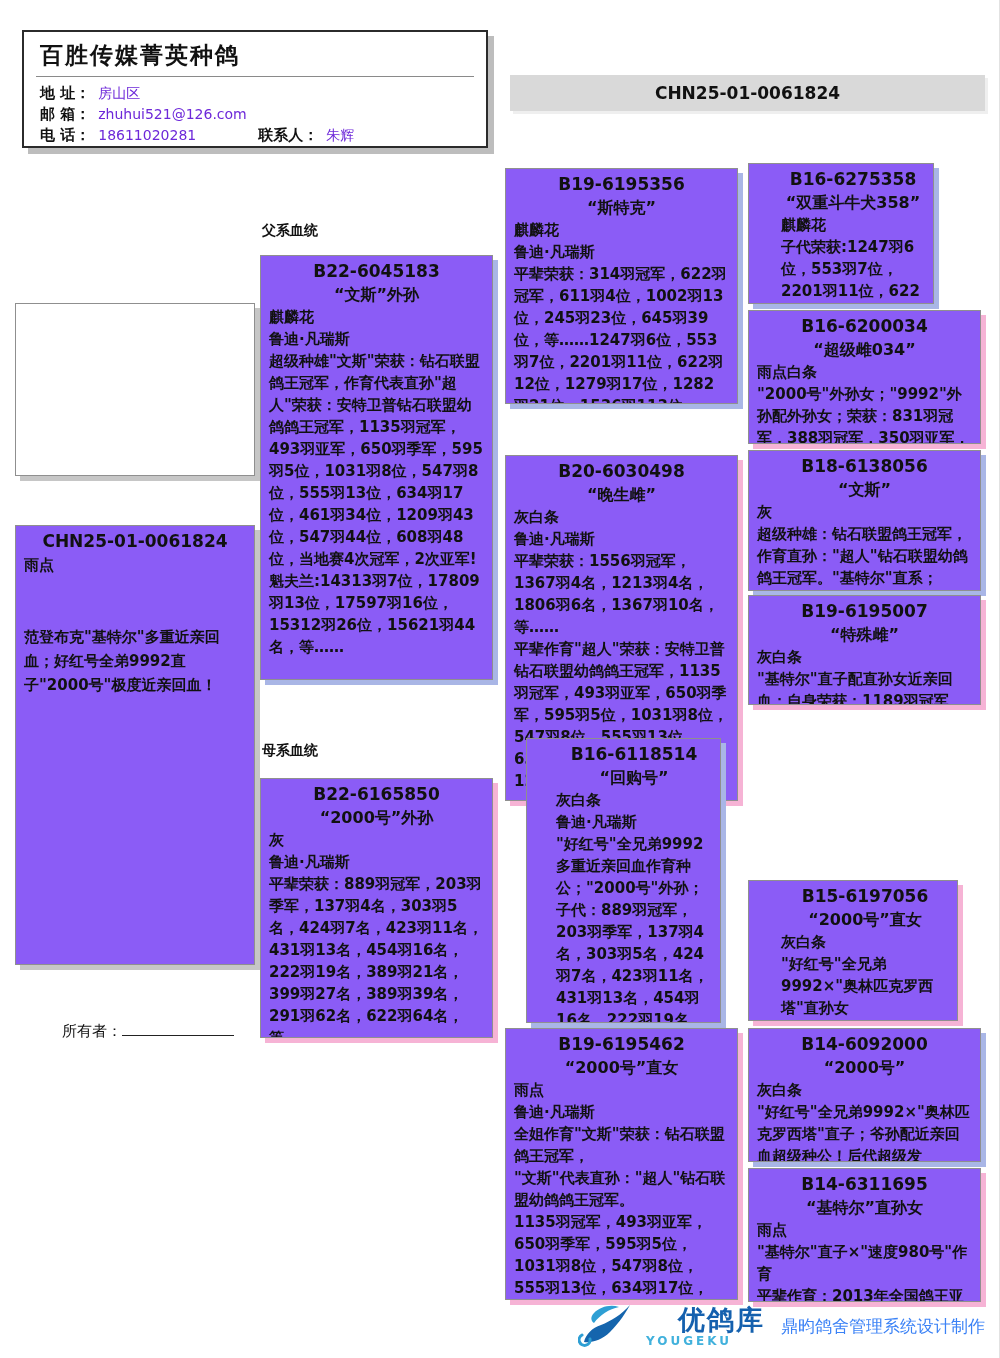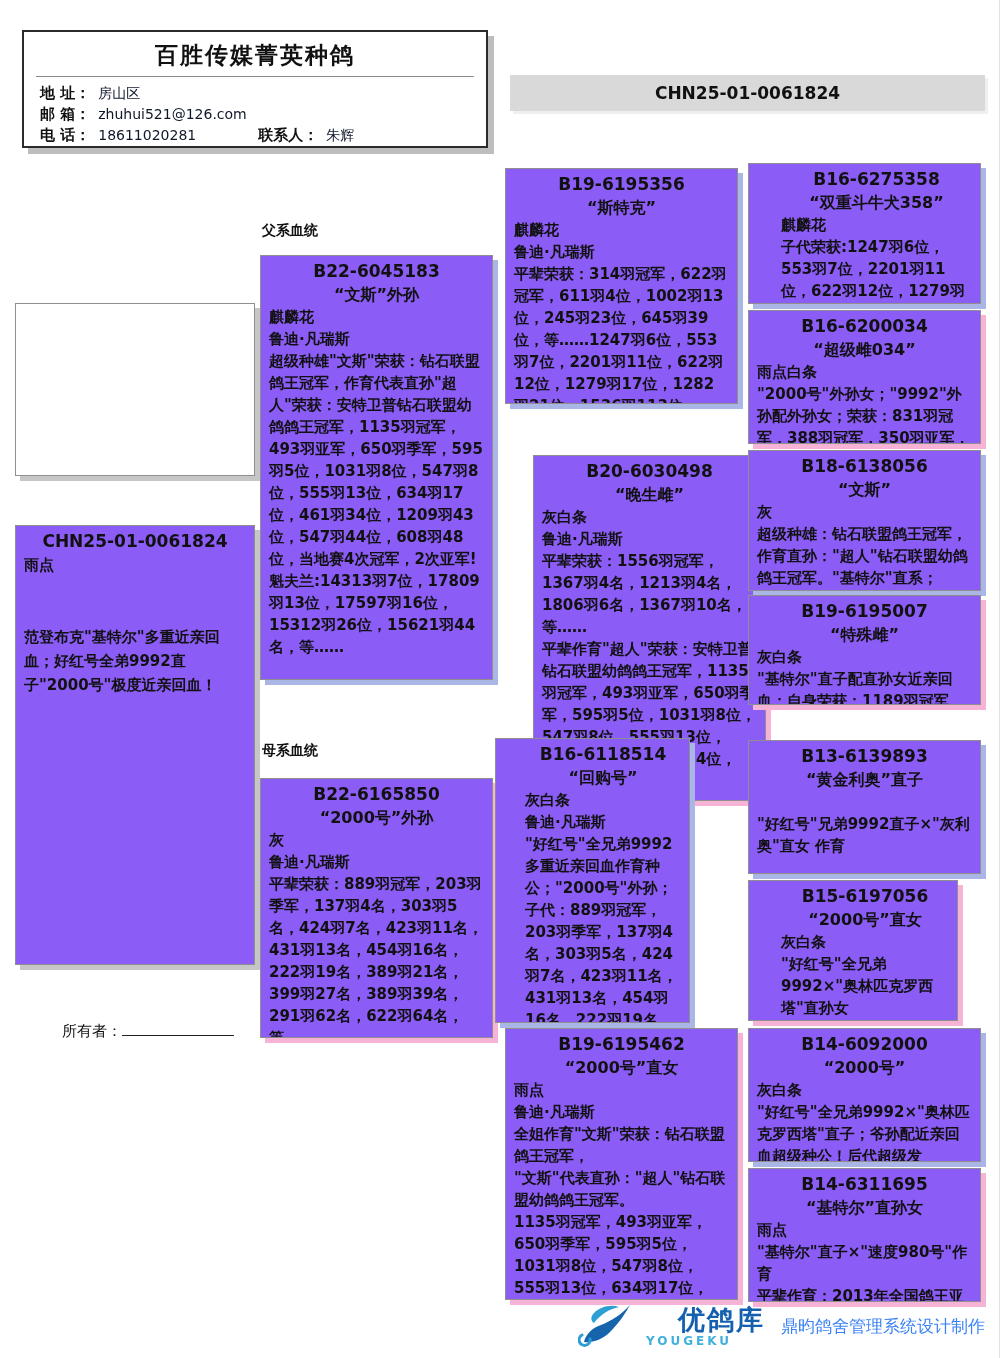--- a/index.html
+++ b/index.html
@@ -3,25 +3,25 @@
 <meta charset="utf-8">
 <style>
   * { margin:0; padding:0; box-sizing:border-box; }
   html,body { background:#fff; }
   body { font-family:"DejaVu Sans","Liberation Sans",sans-serif; color:#111; }
   .page { position:relative; width:1000px; height:1358px; background:#fff; overflow:hidden; border-right:1px solid #e2e2e2; }
 
   
   .header-box { position:absolute; left:22px; top:30px; width:466px; height:118px; background:#fff;
                 border:2px solid #2b2b2b; box-shadow:6px 6px 0 #bdbdbd; padding:5px 16px 0 16px; }
-  .loft-title { text-align:center; font-size:23px; font-weight:bold; letter-spacing:2px; padding:3px 0 5px; }
+  .loft-title { font-size:23px; font-weight:bold; letter-spacing:2px; padding:3px 0 5px; }
   .header-rule { border:none; border-top:1px solid #8a8a8a; margin:0 -4px 6px -4px; }
   .info-row { display:flex; align-items:baseline; font-size:14px; line-height:21px; }
   .info-label { font-weight:bold; font-size:15px; margin-right:8px; white-space:pre; }
-  .info-value { color:#0f172a; }
+  .info-value { color:#6d28d9; }
   .contact-group { margin-left:62px; display:flex; align-items:baseline; }
 
   
   .ring-bar { position:absolute; left:510px; top:75px; width:475px; height:36px; background:#d9d9d9;
               box-shadow:3px 3px 0 #efefef; text-align:center; line-height:36px; font-weight:bold; font-size:17px; }
 
   
   .photo-box { position:absolute; left:15px; top:303px; width:240px; height:173px;
                border:1px solid #8f8f8f; background:#fff; box-shadow:5px 5px 0 #c6c6c6; }
 
@@ -108,46 +108,46 @@
 平辈荣获：889羽冠军，203羽季军，137羽4名，303羽5名，424羽7名，423羽11名，431羽13名，454羽16名，222羽19名，389羽21名，399羽27名，389羽39名，291羽62名，622羽64名，等……</div>
   </div>
 
   <div class="pbox blue" style="left:505px; top:168px; width:233px; height:236px;">
     <div class="p-ring">B19-6195356</div>
     <div class="p-name">“斯特克”</div>
     <div class="p-body">麒麟花
 鲁迪·凡瑞斯
 平辈荣获：314羽冠军，622羽冠军，611羽4位，1002羽13位，245羽23位，645羽39位，等……1247羽6位，553羽7位，2201羽11位，622羽12位，1279羽17位，1282羽21位，1536羽113位</div>
   </div>
-  <div class="pbox pink" style="left:533px; top:455px; width:233px; height:346px;">
+  <div class="pbox pink" style="left:505px; top:455px; width:233px; height:346px;">
     <div class="p-ring">B20-6030498</div>
     <div class="p-name">“晚生雌”</div>
     <div class="p-body">灰白条
 鲁迪·凡瑞斯
 平辈荣获：1556羽冠军，1367羽4名，1213羽4名，1806羽6名，1367羽10名，等……
 平辈作育"超人"荣获：安特卫普钻石联盟幼鸽鸽王冠军，1135羽冠军，493羽亚军，650羽季军，595羽5位，1031羽8位，547羽8位，555羽13位，634羽17位，461羽34位，1209羽43</div>
   </div>
-  <div class="pbox blue" style="left:495px; top:738px; width:195px; height:285px;padding-left:29px;">
+  <div class="pbox blue" style="left:526px; top:738px; width:195px; height:285px;padding-left:29px;">
     <div class="p-ring">B16-6118514</div>
     <div class="p-name">“回购号”</div>
     <div class="p-body">灰白条
 鲁迪·凡瑞斯
 "好红号"全兄弟9992多重近亲回血作育种公；"2000号"外孙；子代：889羽冠军，203羽季军，137羽4名，303羽5名，424羽7名，423羽11名，431羽13名，454羽16名，222羽19名，389羽21名，399羽27名，389羽39名，291羽62名，622羽64名，等……</div>
   </div>
   <div class="pbox pink" style="left:505px; top:1028px; width:233px; height:272px;">
     <div class="p-ring">B19-6195462</div>
     <div class="p-name">“2000号”直女</div>
     <div class="p-body">雨点
 鲁迪·凡瑞斯
 全姐作育"文斯"荣获：钻石联盟鸽王冠军，
 "文斯"代表直孙："超人"钻石联盟幼鸽鸽王冠军。
 1135羽冠军，493羽亚军，650羽季军，595羽5位，1031羽8位，547羽8位，555羽13位，634羽17位，461羽34位，1209羽43位，547羽44位，</div>
   </div>
 
-  <div class="pbox blue" style="left:748px; top:163px; width:233px; height:141px;padding-left:32px;">
+  <div class="pbox blue" style="left:748px; top:163px; width:186px; height:141px;padding-left:32px;">
     <div class="p-ring">B16-6275358</div>
     <div class="p-name">“双重斗牛犬358”</div>
     <div class="p-body">麒麟花
 子代荣获:1247羽6位，553羽7位，2201羽11位，622羽12位，1279羽17位，1282羽21</div>
   </div>
   <div class="pbox pink" style="left:748px; top:310px; width:233px; height:134px;">
     <div class="p-ring">B16-6200034</div>
     <div class="p-name">“超级雌034”</div>
     <div class="p-body">雨点白条
 "2000号"外孙女；"9992"外孙配外孙女；荣获：831羽冠军，388羽冠军，350羽亚军，353</div>
@@ -156,26 +156,20 @@
     <div class="p-ring">B18-6138056</div>
     <div class="p-name">“文斯”</div>
     <div class="p-body">灰
 超级种雄：钻石联盟鸽王冠军，作育直孙："超人"钻石联盟幼鸽鸽王冠军。"基特尔"直系；</div>
   </div>
   <div class="pbox pink" style="left:748px; top:595px; width:233px; height:110px;">
     <div class="p-ring">B19-6195007</div>
     <div class="p-name">“特殊雌”</div>
     <div class="p-body">灰白条
 "基特尔"直子配直孙女近亲回血；自身荣获：1189羽冠军，414羽冠军，405羽冠军，222</div>
-  </div>
-  <div class="pbox blue" style="left:748px; top:740px; width:233px; height:134px;">
-    <div class="p-ring">B13-6139893</div>
-    <div class="p-name">“黄金利奥”直子</div>
-    <div class="p-body">
-"好红号"兄弟9992直子×"灰利奥"直女 作育</div>
   </div>
   <div class="pbox pink" style="left:748px; top:880px; width:210px; height:141px;padding-left:32px;">
     <div class="p-ring">B15-6197056</div>
     <div class="p-name">“2000号”直女</div>
     <div class="p-body">灰白条
 "好红号"全兄弟9992×"奥林匹克罗西塔"直孙女
 同父半姐妹作育"文斯"荣获：钻</div>
   </div>
   <div class="pbox blue" style="left:748px; top:1028px; width:233px; height:134px;">
     <div class="p-ring">B14-6092000</div>

